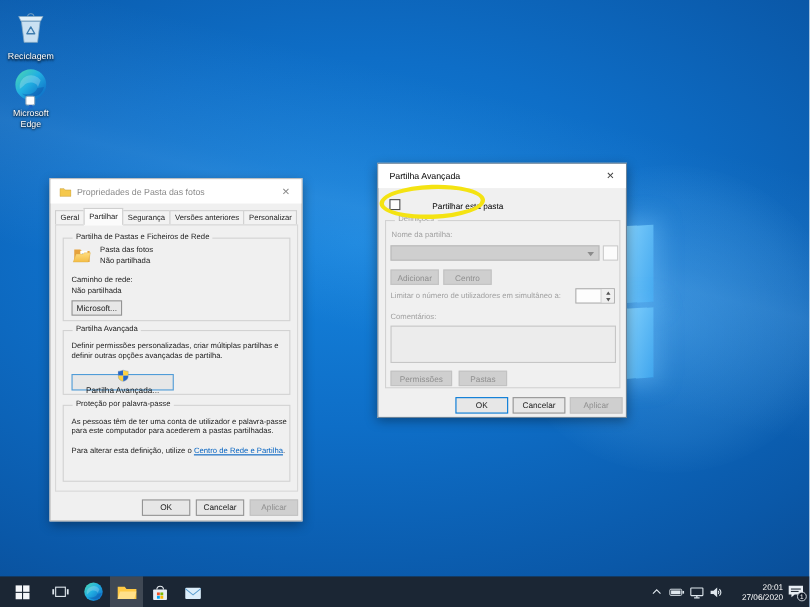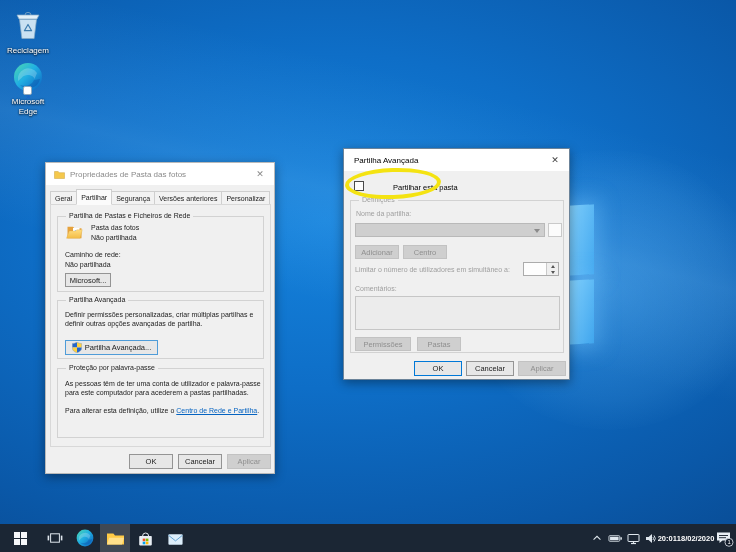--- a/index.html
+++ b/index.html
@@ -76,22 +76,22 @@
   #taskbar{position:absolute;left:0;top:524px;width:736px;height:28px;background:#1b2634;display:flex;align-items:stretch;z-index:10;}
   .tb-btn{display:flex;align-items:center;justify-content:center;cursor:pointer;}
   #start-btn{width:40px;}
   #searchbox{width:188px;background:#fdfdfd;border:1px solid #6d6d6d;box-sizing:border-box;display:flex;align-items:center;gap:6px;padding-left:9px;cursor:text;}
   #searchbox input{border:none;outline:none;background:transparent;font-family:"Liberation Sans",sans-serif;
     font-size:9.5px;color:#3a3a3a;width:150px;}
   .appbtn{width:30px;}
   .appbtn.active{background:rgba(255,255,255,.16);}
   #tb-spacer{flex:1;}
   .traybtn{width:18px;display:flex;align-items:center;justify-content:center;cursor:pointer;}
-  #clock{width:52px;display:flex;flex-direction:row;align-items:center;justify-content:center;
-    color:#fff;font-size:7.5px;line-height:9px;cursor:pointer;font-weight:bold;}
+  #clock{width:52px;display:flex;flex-direction:column;align-items:flex-end;justify-content:center;
+    color:#fff;font-size:7.5px;line-height:9px;cursor:pointer;}
 </style>
 </head>
 <body>
 
 <div id="screen">
 
   <svg width="0" height="0" style="position:absolute">
     <defs>
       <linearGradient id="edgeGrad" x1="0%" y1="0%" x2="100%" y2="100%">
         <stop offset="0%" stop-color="#4fd8b0"></stop>
@@ -174,21 +174,21 @@
     <span class="txt" style="left:45px;top:71px;">Não partilhada</span>
     <span class="txt" style="left:19px;top:88px;">Caminho de rede:</span>
     <span class="txt" style="left:19px;top:98px;">Não partilhada</span>
     <div class="btn" style="left:19px;top:110px;width:46px;height:14px;">Microsoft...</div>
 
     <div class="grp" style="left:11px;top:137px;width:207px;height:59px;">
       <span class="grp-label">Partilha Avançada</span>
     </div>
     <span class="txt" style="left:19px;top:148px;">Definir permissões personalizadas, criar múltiplas partilhas e</span>
     <span class="txt" style="left:19px;top:157px;">definir outras opções avançadas de partilha.</span>
-    <div class="btn" style="left:19px;top:177px;width:93px;height:15px;border-color:#4f9cd8;gap:3px;">
+    <div class="btn" style="left:19px;top:177px;width:93px;height:15px;border-color:#4f9cd8;gap:3px;flex-direction:column;">
       <span style="display:inline-flex;">
         <svg width="10" height="11" viewBox="0 0 10 11">
           <g clip-path="url(#shieldClip)">
             <rect x="0" y="0" width="5" height="5.5" fill="#2566c9"></rect>
               <rect x="5" y="0" width="5" height="5.5" fill="#ffd23e"></rect>
             <rect x="0" y="5.5" width="5" height="5.5" fill="#ffd23e"></rect>
               <rect x="5" y="5.5" width="5" height="5.5" fill="#2566c9"></rect>
           </g>
           <path d="M5,0.3 C6.8,1.2 8.6,1.6 9.7,1.6 V5.8 C9.7,8.6 7.4,10.2 5,10.8 C2.6,10.2 0.3,8.6 0.3,5.8 V1.6 C1.4,1.6 3.2,1.2 5,0.3 Z" fill="none" stroke="#8fa3b5" stroke-width="0.5"></path>
         </svg>
@@ -326,21 +326,21 @@
     </div>
     <div class="traybtn">
       <svg width="14" height="13" viewBox="0 0 14 13">
         <path d="M2,5 h2.6 l3.4,-3 v9 L4.6,8 H2 Z" fill="#dfe7ee"></path>
         <path d="M10,3.5 a4.5,4.5 0 0 1 0,6" fill="none" stroke="#dfe7ee" stroke-width="1"></path>
         <path d="M9,5.2 a2.4,2.4 0 0 1 0,2.8" fill="none" stroke="#dfe7ee" stroke-width="1"></path>
       </svg>
     </div>
     <div id="clock">
       <span>20:01</span>
-      <span>18/02/2020</span>
+      <span>27/06/2020</span>
     </div>
     <div class="traybtn" style="width:24px">
       <svg width="19" height="17" viewBox="0 0 19 17">
         <path d="M2,2.5 h13 v8 h-7.5 l-3,2.5 v-2.5 H2 Z" fill="#e8eef4"></path>
         <rect x="4" y="5" width="9" height="1" fill="#27303c"></rect>
         <rect x="4" y="7.2" width="7" height="1" fill="#27303c"></rect>
         <circle cx="14" cy="12.3" r="4" fill="#111b29" stroke="#e8eef4" stroke-width="0.8"></circle>
         <text x="14" y="14.4" text-anchor="middle" font-size="5.8" fill="#ffffff" font-family="Liberation Sans, sans-serif">1</text>
       </svg>
     </div>

